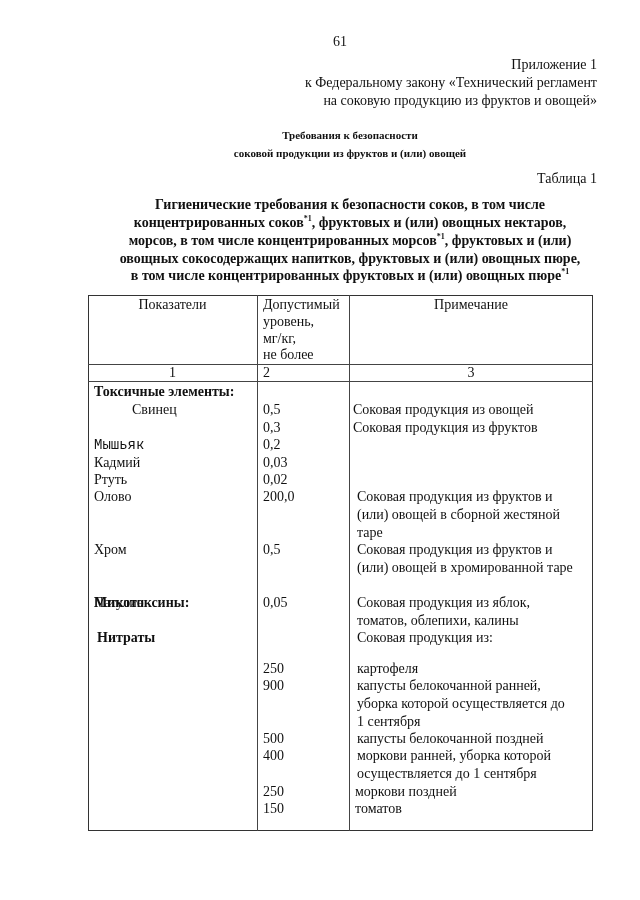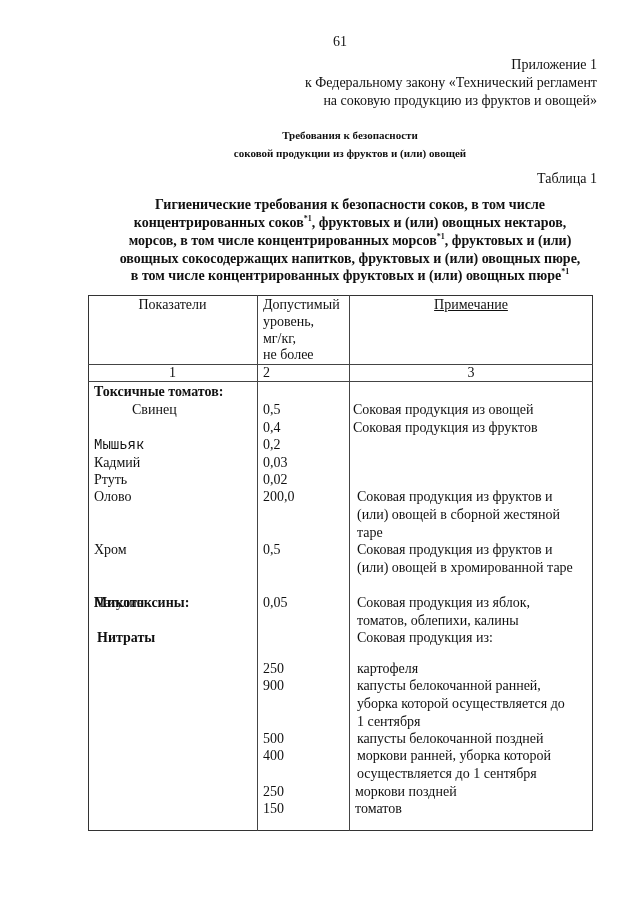--- a/index.html
+++ b/index.html
@@ -62,33 +62,33 @@
 <div class="vline" style="left:257px;"></div>
 <div class="vline" style="left:349px;"></div>
 <div class="hline" style="top:364px;"></div>
 <div class="hline" style="top:381px;"></div>
 
 <div class="cell hdr1" style="top:296px;">Показатели</div>
 <div class="cell c2" style="top:296px;">Допустимый</div>
 <div class="cell c2" style="top:313px;">уровень,</div>
 <div class="cell c2" style="top:330px;">мг/кг,</div>
 <div class="cell c2" style="top:346px;">не более</div>
-<div class="cell hdr3" style="top:296px;text-decoration:underline;">Примечание</div>
+<div class="cell hdr3" style="top:296px;">Примечание</div>
 
 <div class="cell hdr1" style="top:364px;">1</div>
 <div class="cell c2" style="top:364px;">2</div>
 <div class="cell hdr3" style="top:364px;">3</div>
 
-<div class="cell c1 bold" style="top:383px;">Токсичные томатов:</div>
+<div class="cell c1 bold" style="top:383px;">Токсичные элементы:</div>
 
 <div class="cell c1" style="top:401px;margin-left:38px;">Свинец</div>
 <div class="cell c2" style="top:401px;">0,5</div>
 <div class="cell c3" style="top:401px;">Соковая продукция из овощей</div>
 
-<div class="cell c2" style="top:419px;">0,4</div>
+<div class="cell c2" style="top:419px;">0,3</div>
 <div class="cell c3" style="top:419px;">Соковая продукция из фруктов</div>
 
 <div class="cell c1" style="top:436px;font-family:Liberation Mono, monospace;">Мышьяк</div>
 <div class="cell c2" style="top:436px;">0,2</div>
 
 <div class="cell c1" style="top:454px;">Кадмий</div>
 <div class="cell c2" style="top:454px;">0,03</div>
 
 <div class="cell c1" style="top:471px;">Ртуть</div>
 <div class="cell c2" style="top:471px;">0,02</div>

